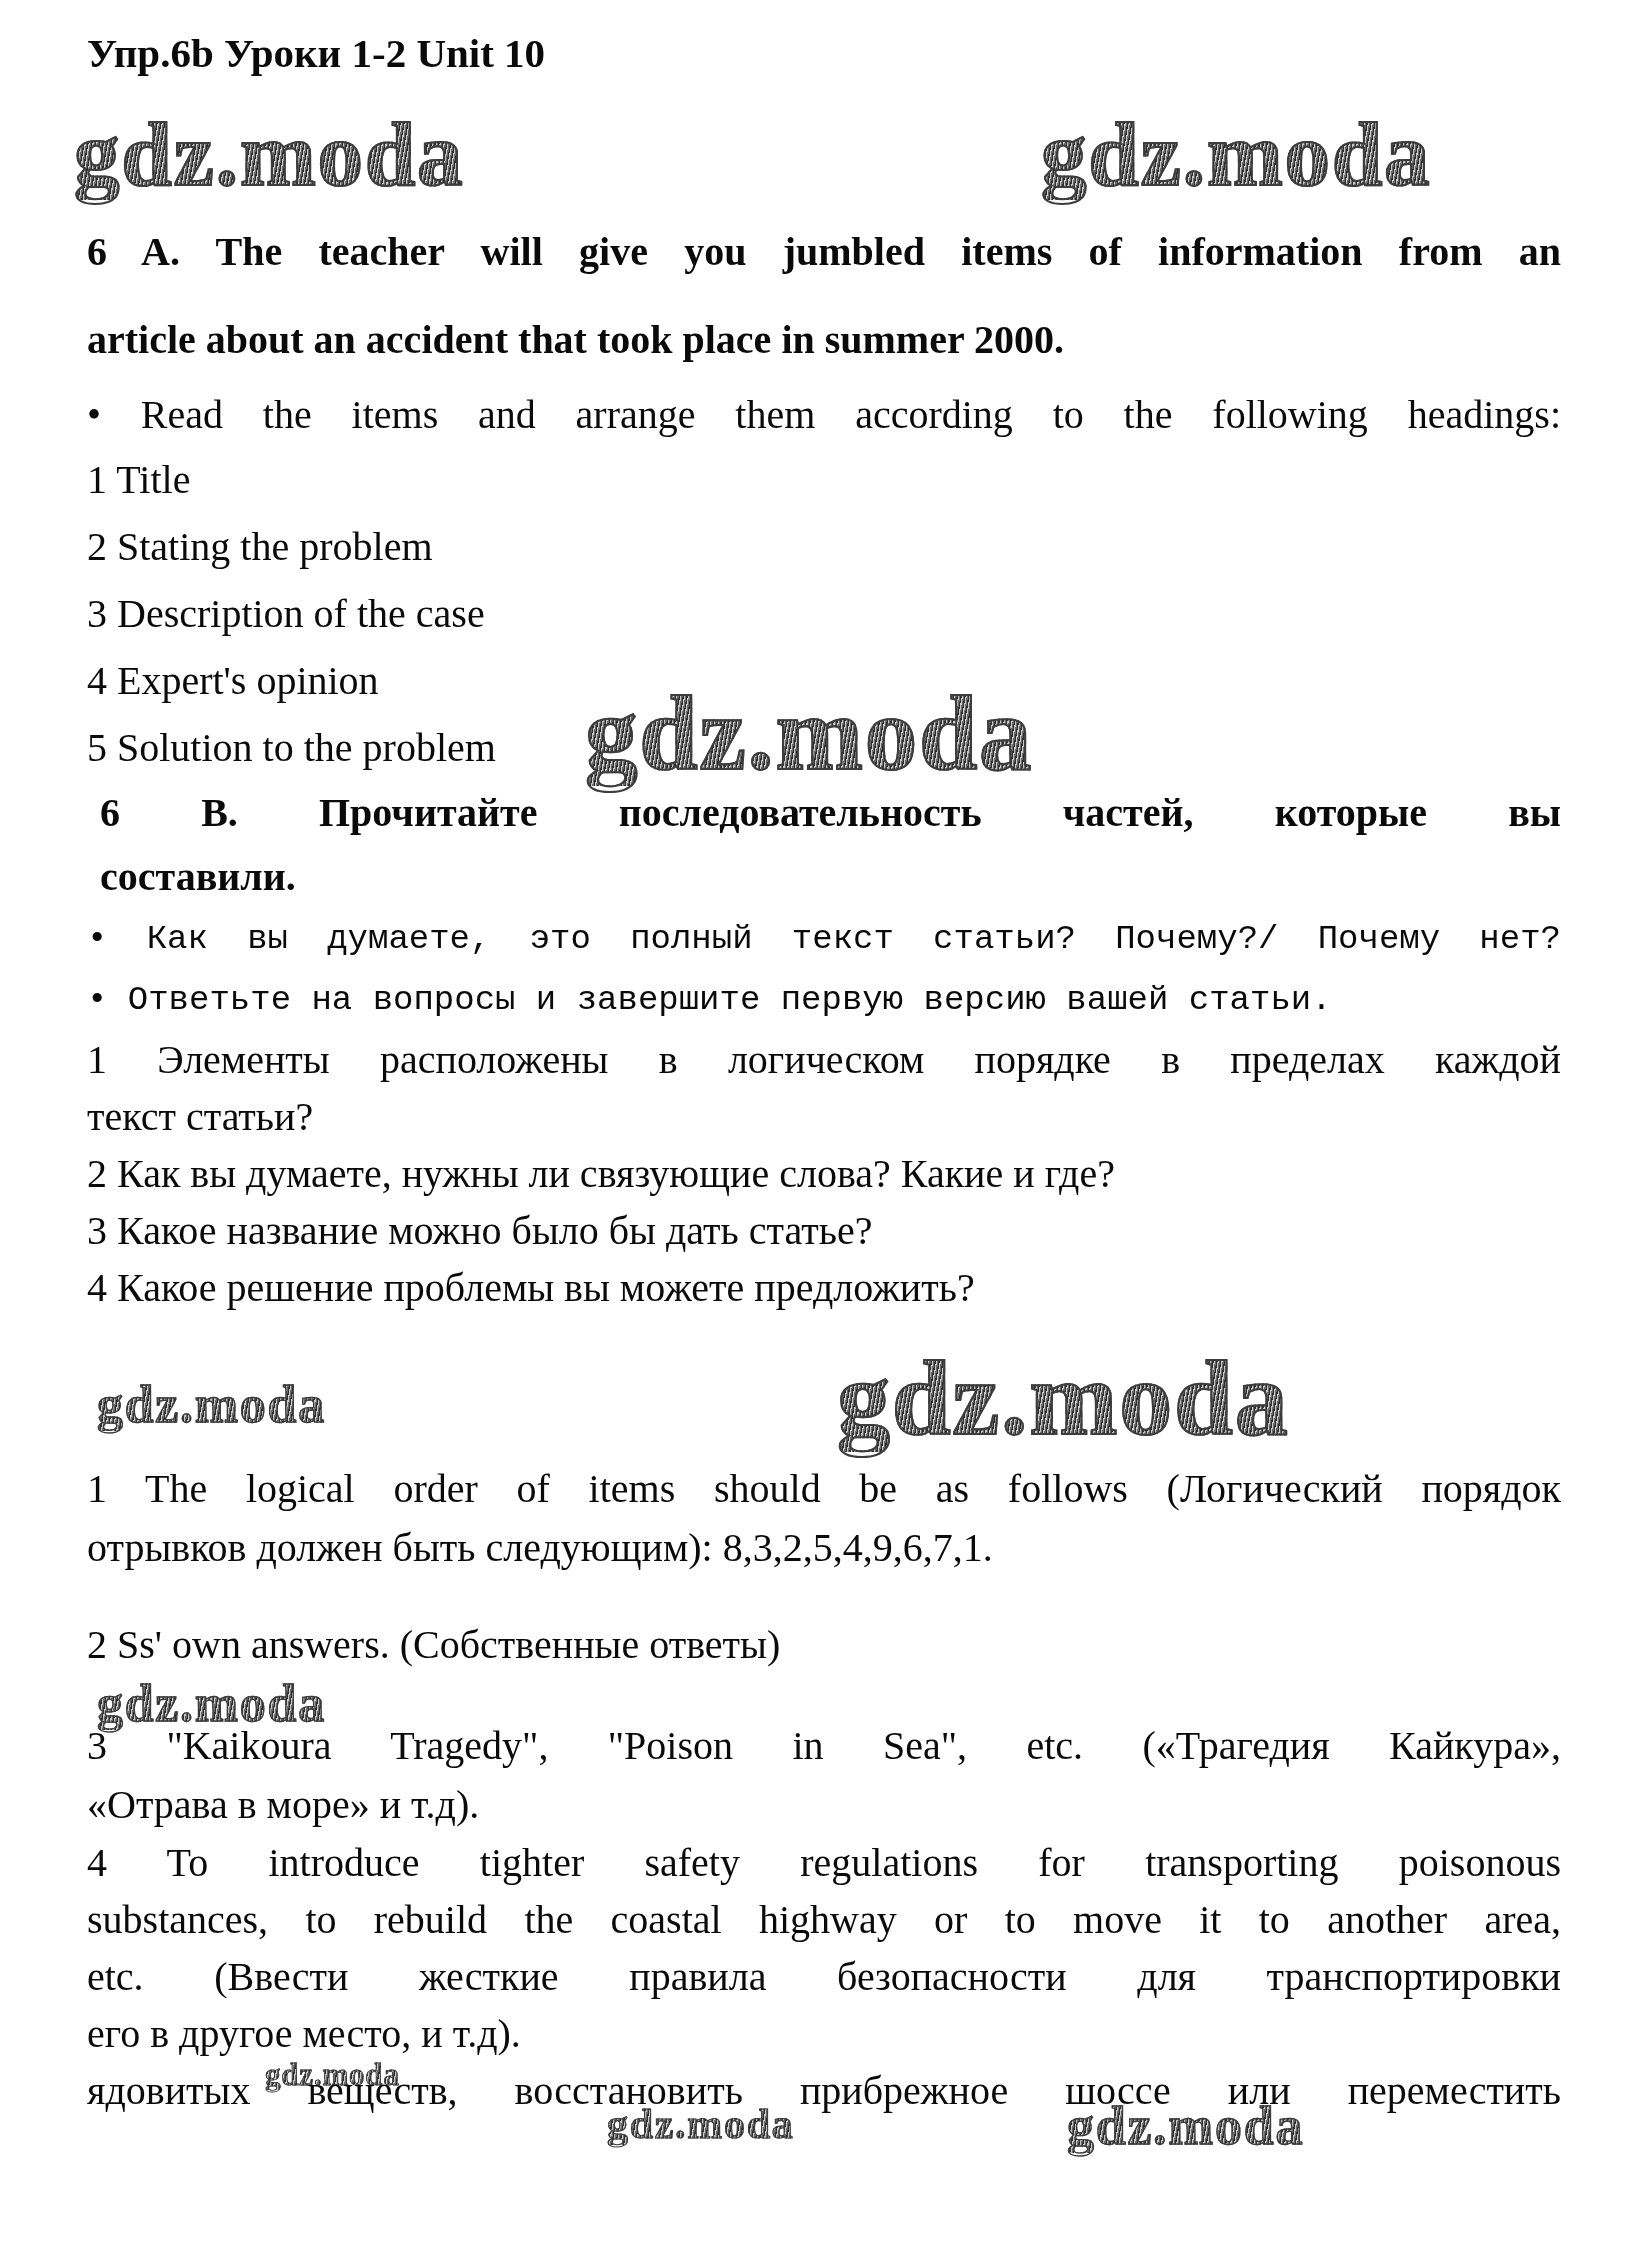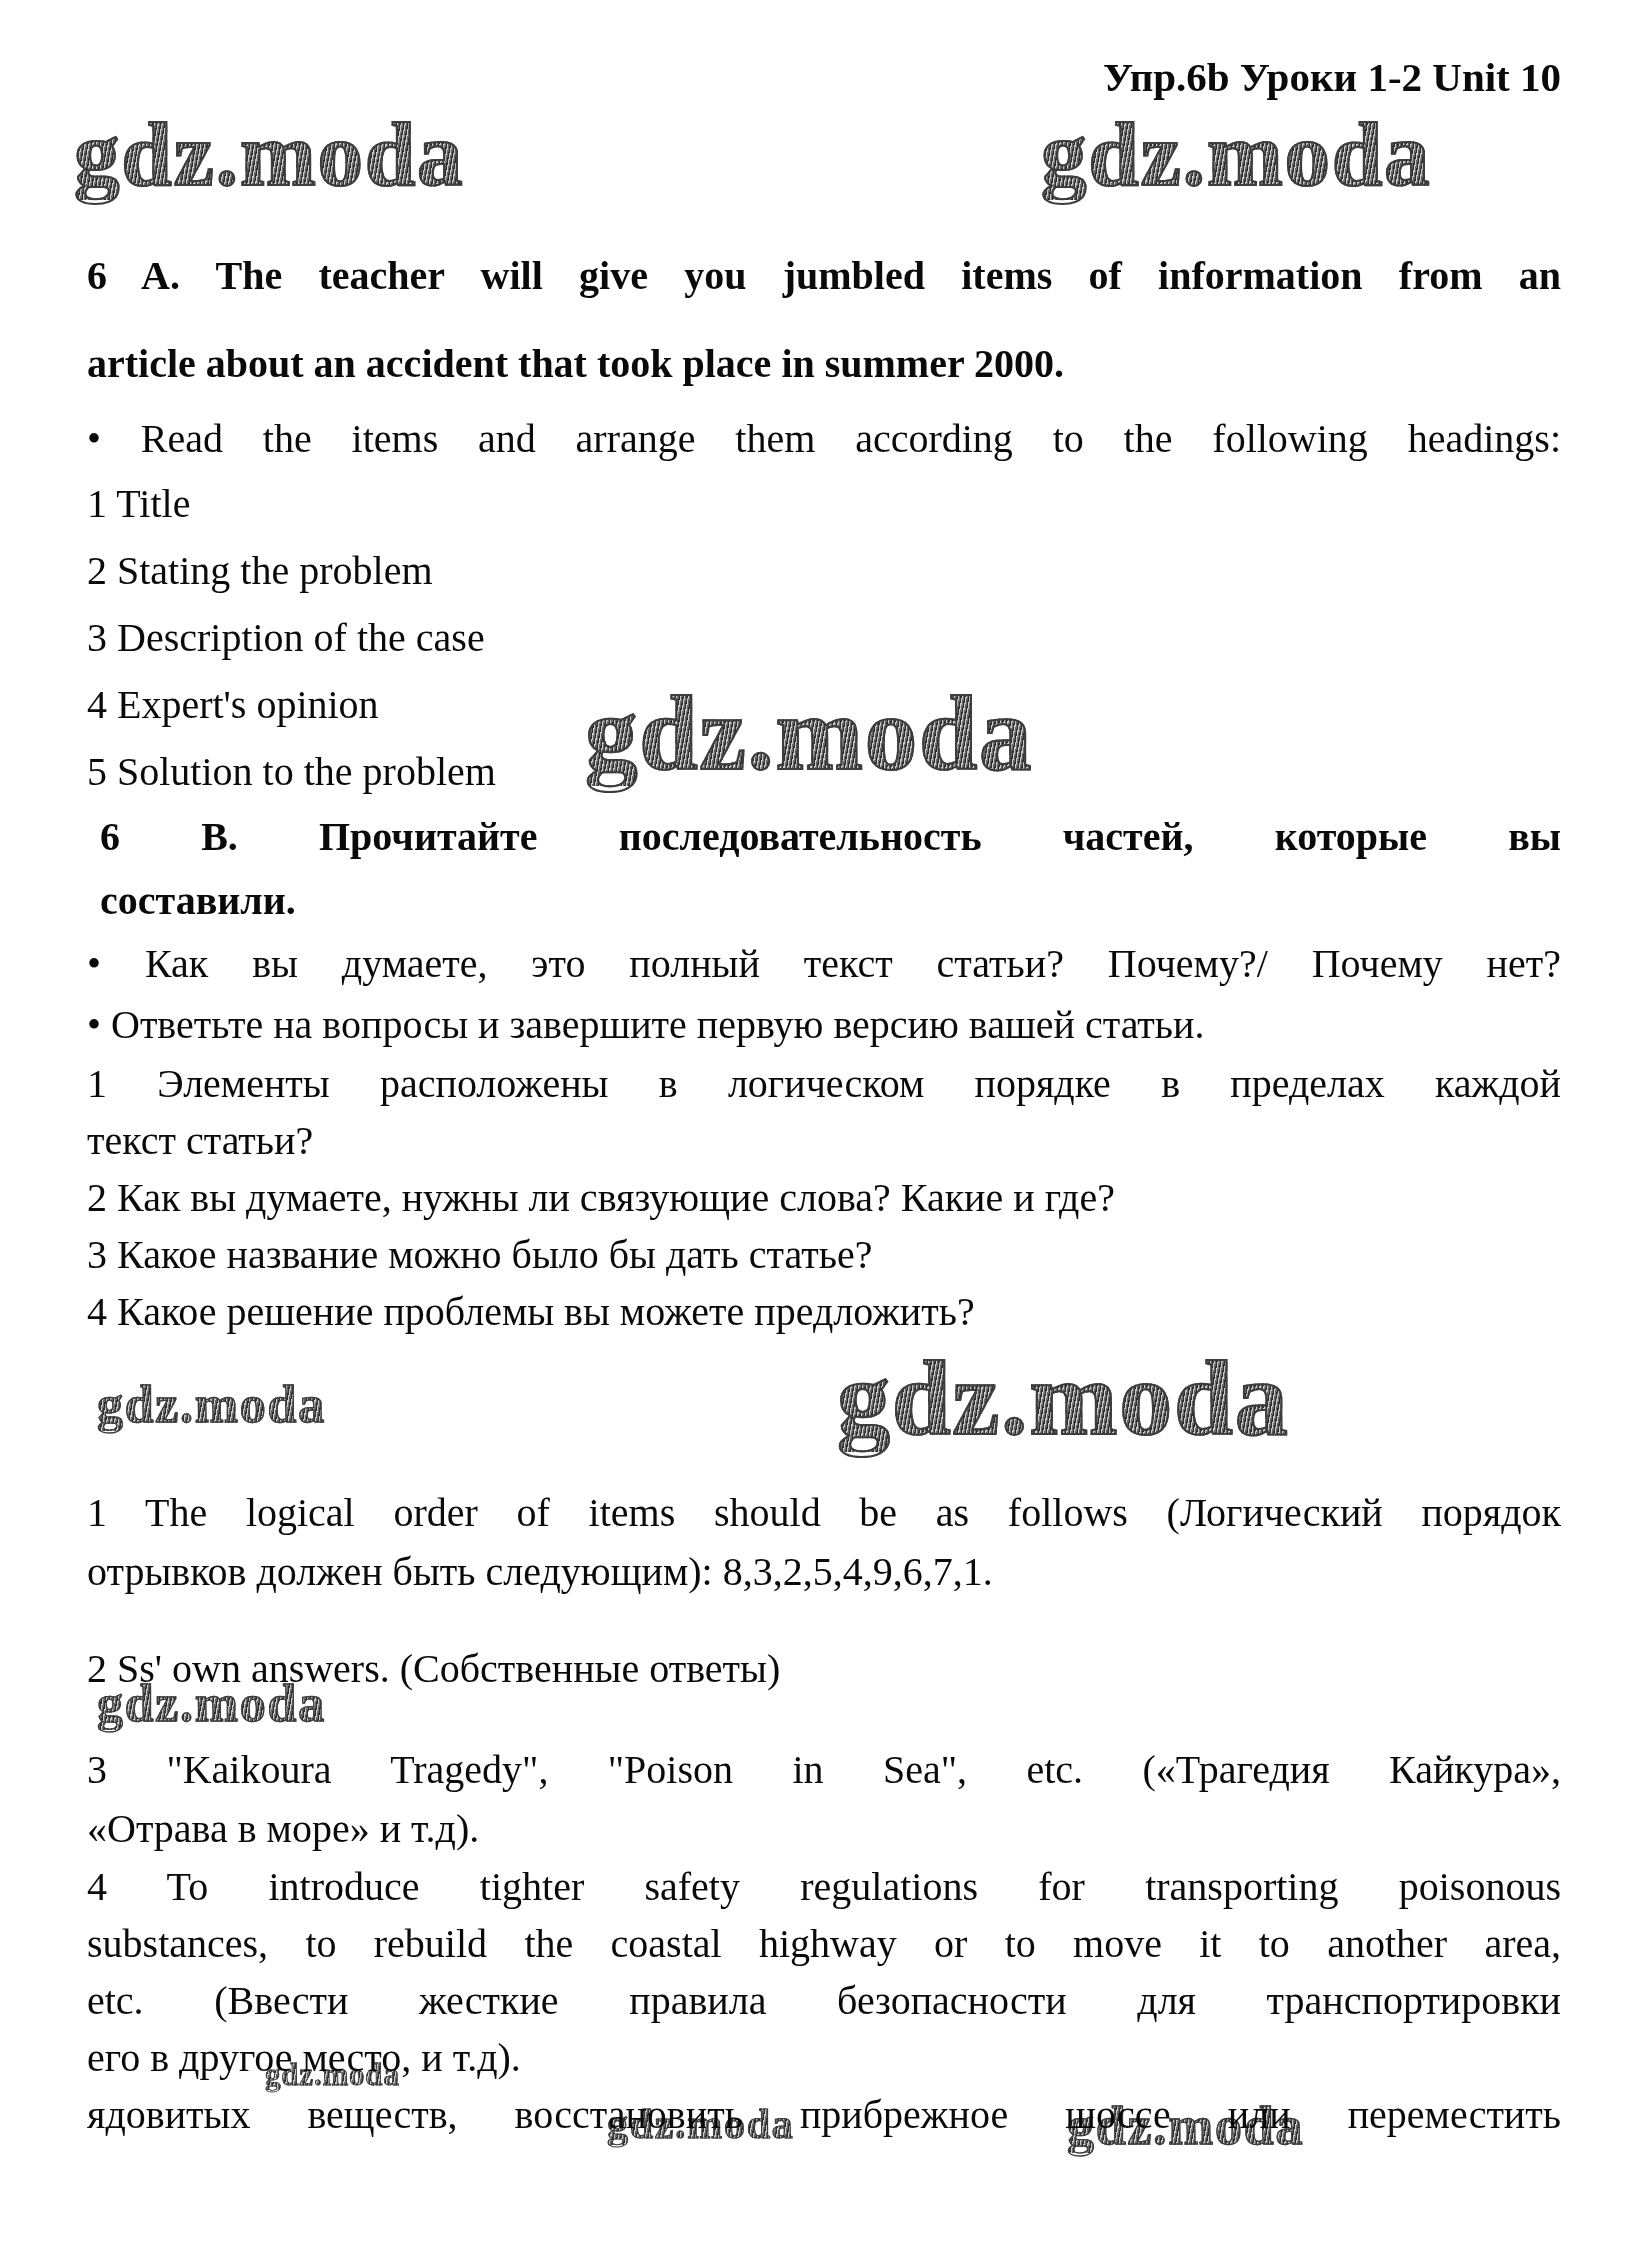--- a/index.html
+++ b/index.html
@@ -12,29 +12,29 @@
     color:#0a0a0a;
   }
   .content{
     position:relative;z-index:1;
     padding:0 87px;
   }
   .line{white-space:normal;}
   .j{text-align:justify;text-align-last:justify;}
   .b{font-weight:bold;}
   .title{
-    margin-top:52px;
+    margin-top:28px;
     font-size:41px;line-height:50px;
-    font-weight:bold;text-align:right;
+    font-weight:bold;text-align:left;
   }
   .heading-a{margin-top:130px;font-size:40px;line-height:88px;}
   .bullet-a{font-size:40px;line-height:62px;}
   .items-a{font-size:40px;line-height:67px;}
   .heading-b{font-size:40px;line-height:64px;margin-left:13px;}
-  .bullets-b{font-size:40px;line-height:61px;}
+  .bullets-b{font-size:34px;line-height:61px;font-family:Liberation Mono, monospace;}
   .questions{font-size:40px;line-height:57px;}
   .answer-1{margin-top:143px;font-size:40px;line-height:59px;}
   .answer-2{margin-top:38px;font-size:40px;line-height:59px;}
   .answer-3{margin-top:42px;font-size:40px;line-height:59px;}
   .answer-4{font-size:40px;line-height:57px;}
 
   
   .wm{
     position:absolute;z-index:0;
     font-family:"Liberation Serif","DejaVu Serif",serif;

